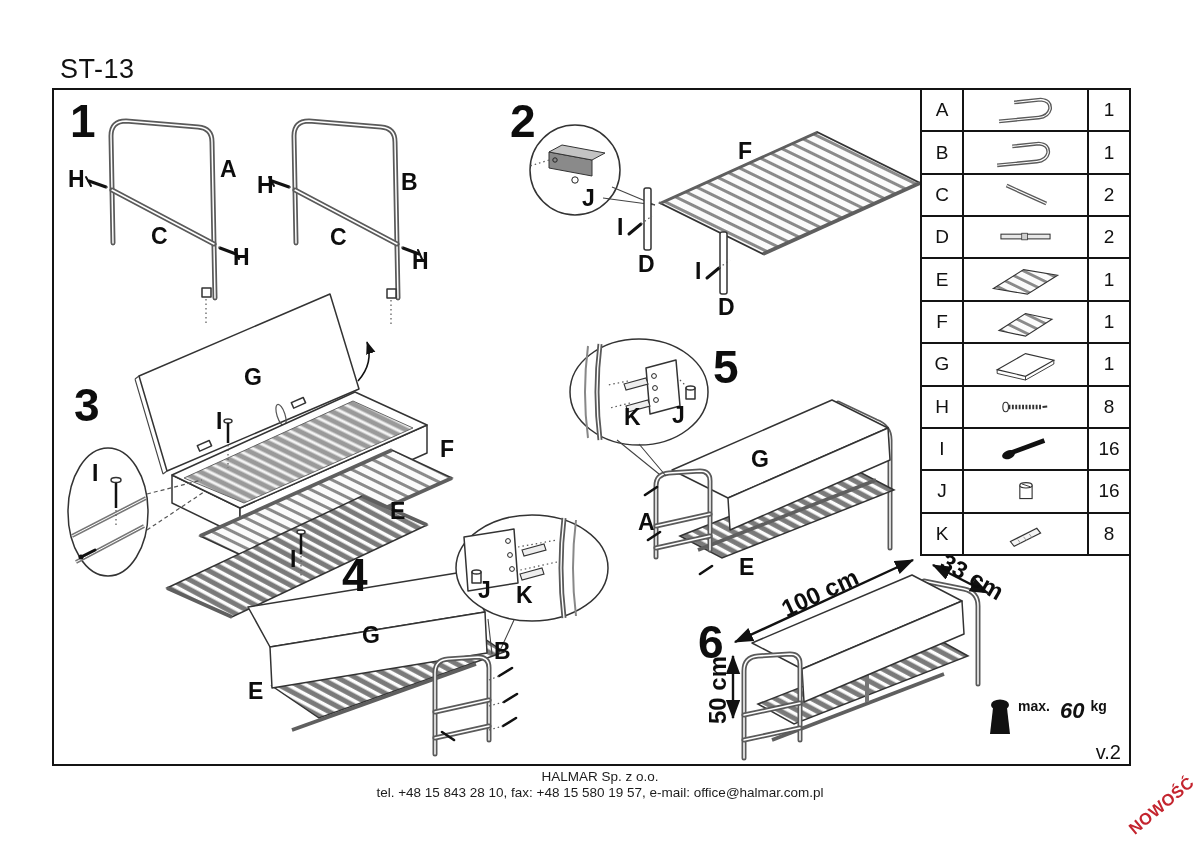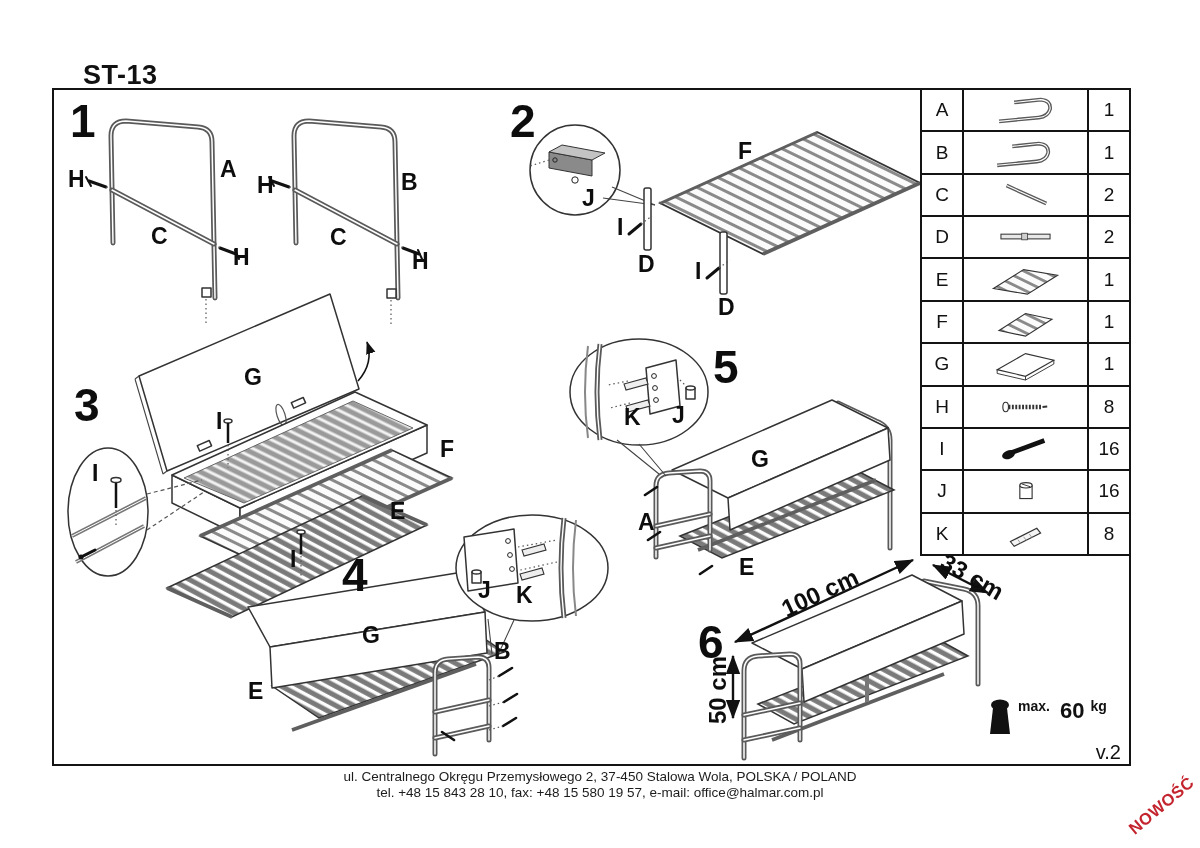--- a/index.html
+++ b/index.html
@@ -1,18 +1,18 @@
 <!DOCTYPE html>
 <html><head>
 <meta charset="utf-8">
 <style>
   html,body{margin:0;padding:0;background:#fff;}
   .page{position:relative;width:1200px;height:848px;background:#fff;overflow:hidden;
         font-family:"Liberation Sans","DejaVu Sans",sans-serif;color:#111;}
-  .page-title{position:absolute;left:60px;top:60px;font-size:27px;font-weight:bold;letter-spacing:.5px;margin-left:23px;}
+  .page-title{position:absolute;left:60px;top:54px;font-size:27px;font-weight:normal;letter-spacing:.5px;}
   .main-box{position:absolute;left:52px;top:88px;width:1075px;height:674px;border:2px solid #141414;}
   .art{position:absolute;left:-2px;top:-2px;}
   
   .fw{fill:#fff;stroke:#333;stroke-width:1.5;stroke-linejoin:round;}
   .thin{stroke:#444;stroke-width:1.1;fill:none;}
   .dash{stroke:#555;stroke-width:1.2;stroke-dasharray:4 3;fill:none;}
   .dot{stroke:#555;stroke-width:1.2;stroke-dasharray:1.5 3;fill:none;}
   .tube{fill:none;stroke:#5a5a5a;stroke-width:5;stroke-linejoin:round;stroke-linecap:round;}
   .tubeh{fill:none;stroke:#fff;stroke-width:1.5;stroke-linejoin:round;stroke-linecap:round;}
   .scr{stroke:#111;stroke-width:3;fill:none;stroke-linecap:round;}
@@ -33,21 +33,21 @@
   .prow{flex:1;display:flex;border-bottom:2px solid #141414;min-height:0;}
   .prow:last-child{border-bottom:none;}
   .pletter{width:40px;border-right:2px solid #141414;display:flex;align-items:center;justify-content:center;
            font-size:19px;color:#111;}
   .picon{flex:1;display:flex;align-items:center;justify-content:center;overflow:hidden;}
   .pqty{width:40px;border-left:2px solid #141414;display:flex;align-items:center;justify-content:center;
         font-size:19px;color:#111;}
   
   .weight{position:absolute;left:934px;top:608px;display:flex;align-items:flex-start;gap:6px;}
   .w-prefix{font-size:14px;font-weight:bold;}
-  .w-val{font-size:22px;font-weight:bold;margin-left:4px;}
+  .w-val{font-size:22px;font-weight:bold;margin-left:4px;font-style:italic;}
   .w-unit{font-size:14px;font-weight:bold;}
   .version{position:absolute;right:8px;bottom:0px;font-size:20px;color:#111;}
   
   .footer{position:absolute;left:0;top:769px;width:1200px;text-align:center;font-size:13.5px;
           line-height:15.5px;color:#1c1c1c;}
   .badge-new{position:absolute;left:1122px;top:796px;font-size:16.5px;font-weight:bold;
              color:#c4242e;transform:rotate(-40deg);letter-spacing:.5px;white-space:nowrap;}
 </style>
 </head>
 <body>
@@ -401,18 +401,18 @@
             <polygon points="34,26 62,12 66,17 38,31" fill="#f4f4f4" stroke="#333" stroke-width="1.2"></polygon>
             <path d="M42,24 L45,28 M48,21 L51,25 M54,18 L57,22" stroke="#999" stroke-width="1"></path>
           </svg>
         </div>
         <div class="pqty">8</div>
       </div>
     </div>
   </div>
 
   <div class="footer">
-    <div>ul. Centralnego Okręgu Przemysłowego 2, 37-450 Stalowa Wola, POLSKA / POLAND</div>
+    <div>HALMAR Sp. z o.o.</div>
     <div>tel. +48 15 843 28 10, fax: +48 15 580 19 57, e-mail: office@halmar.com.pl</div>
   </div>
 
   <div class="badge-new">NOWOŚĆ</div>
 </div>
 
 </body></html>

